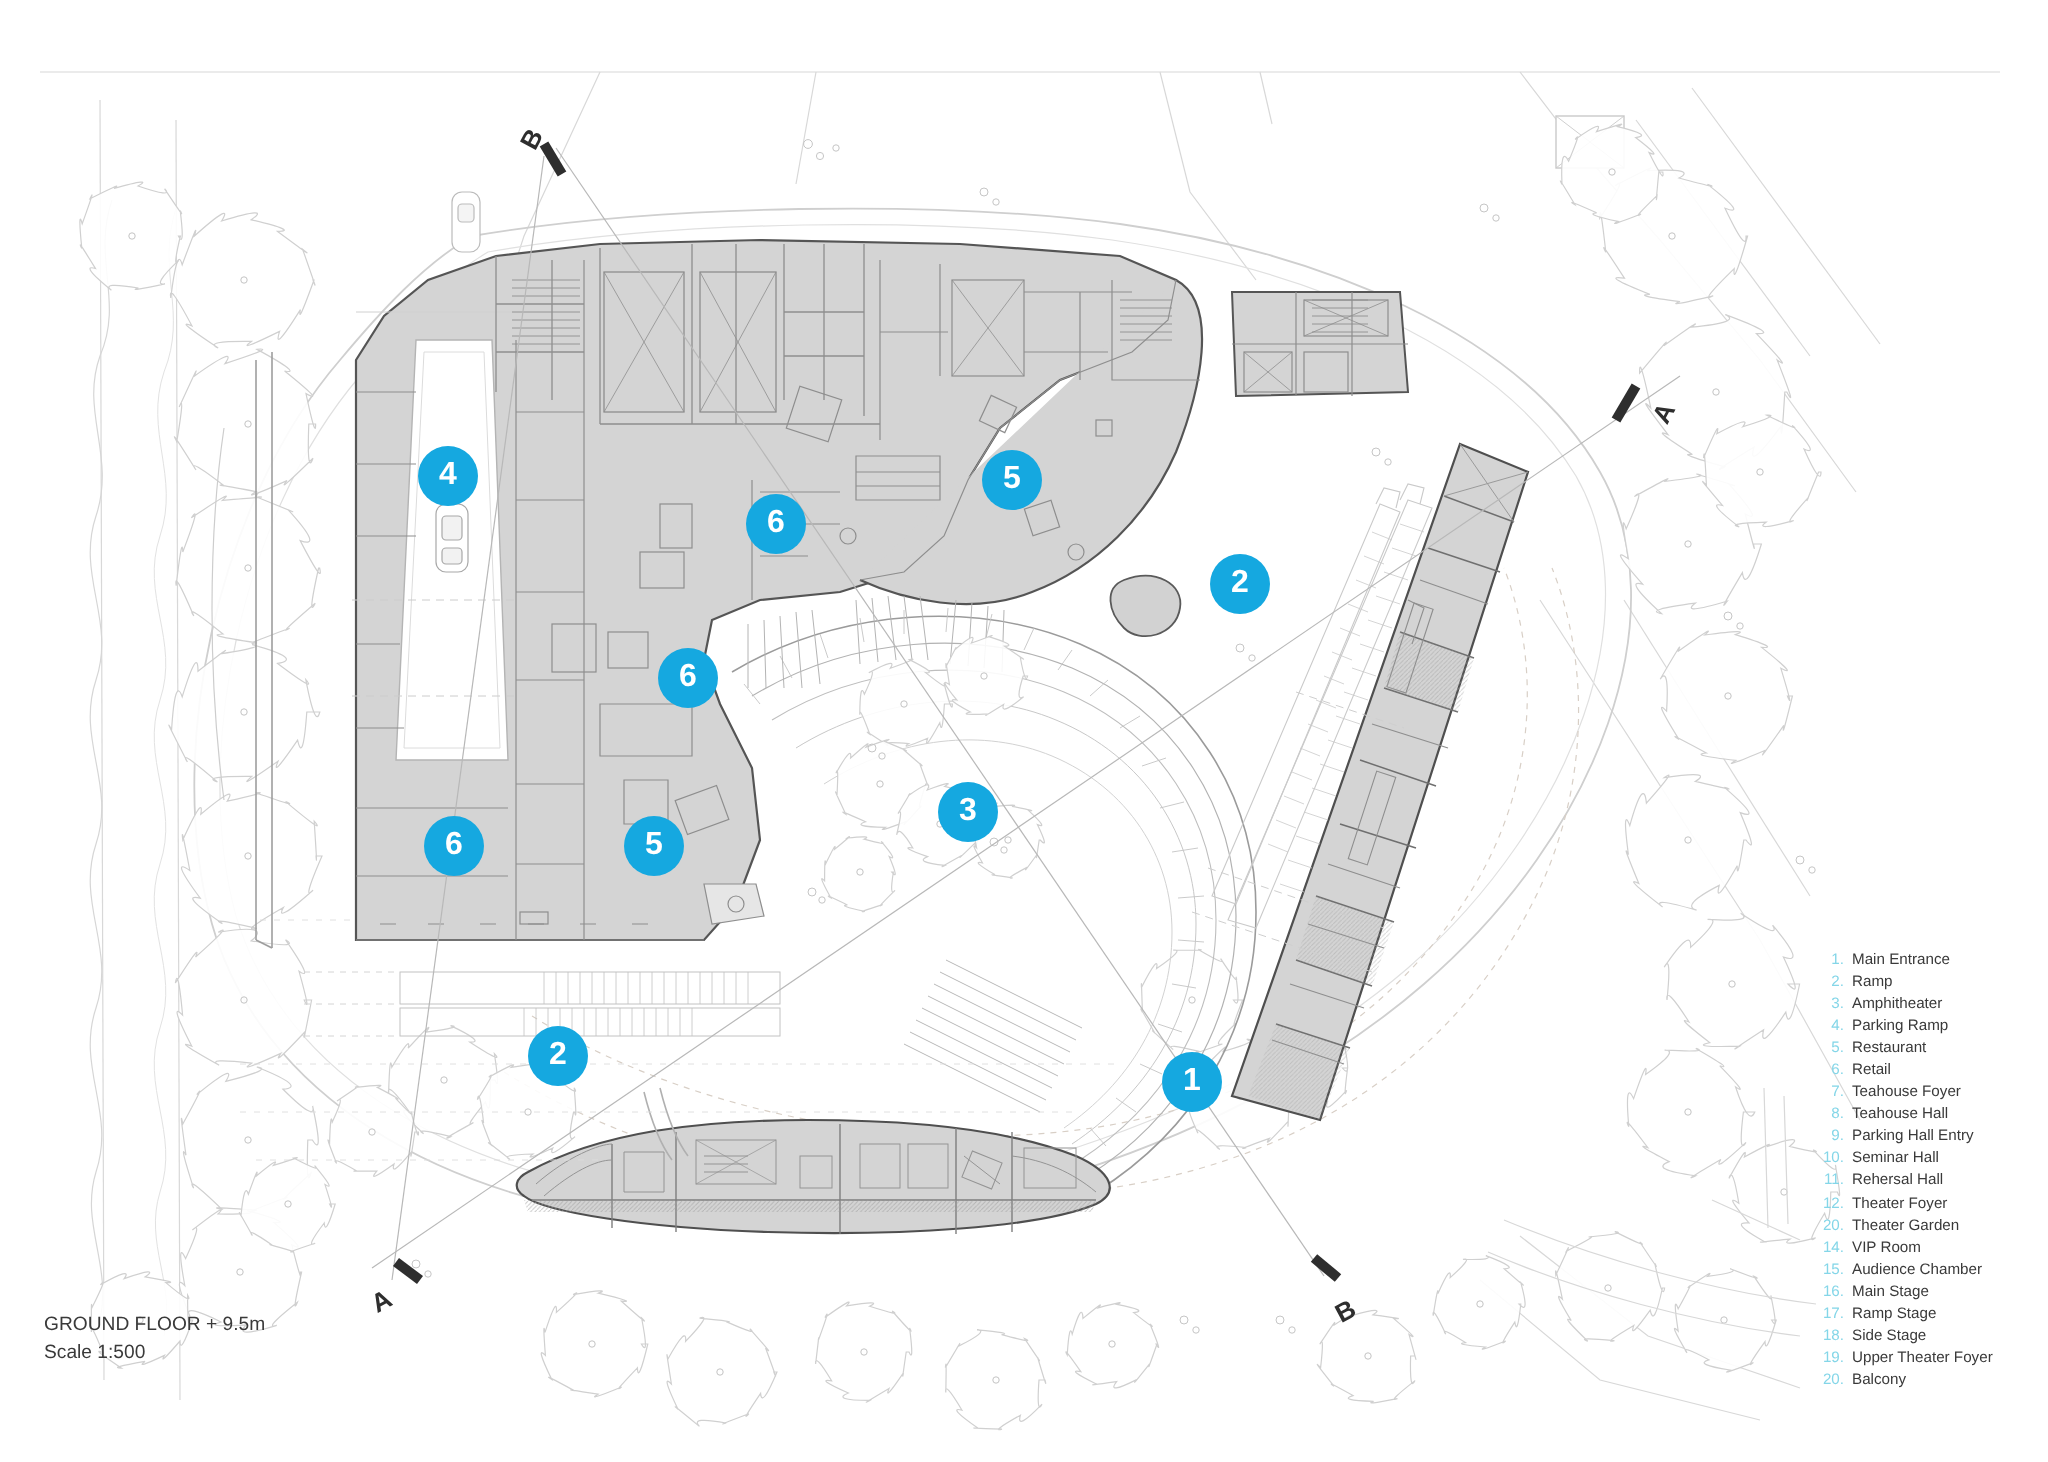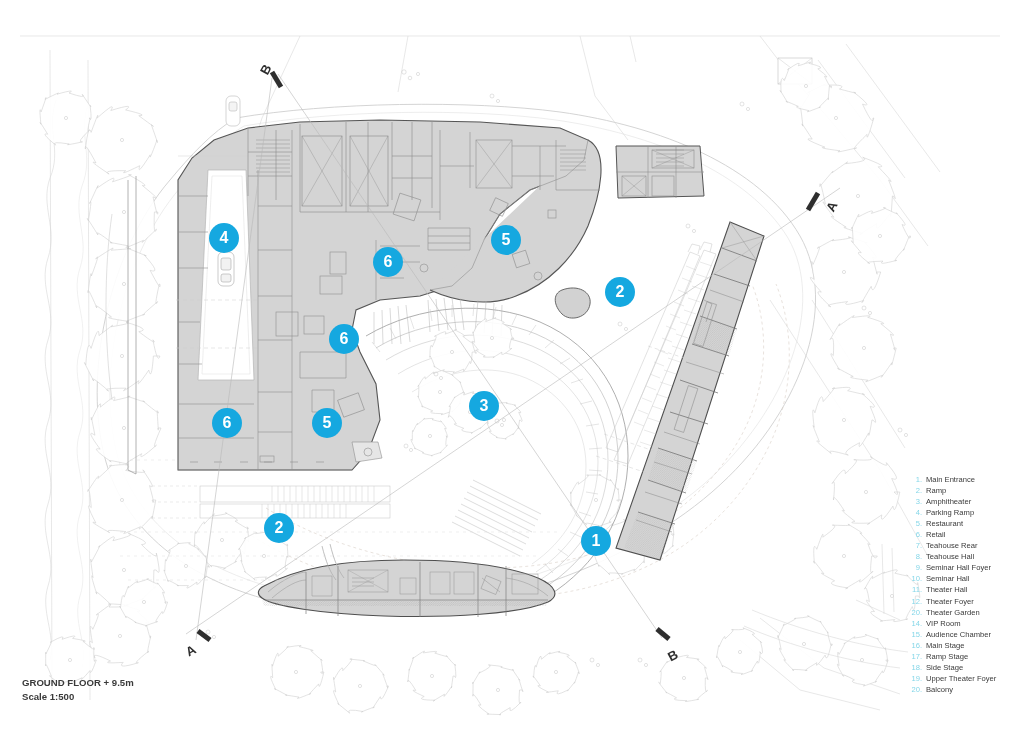--- a/index.html
+++ b/index.html
@@ -57,25 +57,24 @@
   }
   .legend-label {
     color: #3a3a3a;
     font-size: 7.6px;
   }
 
   
   #title-block {
     position: absolute;
     left: 22px;
-    top: 676px;
+    top: 656px;
     color: #3a3a3a;
     font-size: 9.6px;
     line-height: 14px;
-    font-weight: bold;
   }
   #title-block .tb-line { display: block; white-space: nowrap; }
 
   
   .keynote {
     position: absolute;
     width: 30px;
     height: 30px;
     margin-left: -15px;
     margin-top: -15px;
@@ -735,37 +734,37 @@
       <div class="legend-row">
         <span class="legend-num">5.</span>
         <span class="legend-label">Restaurant</span>
       </div>
       <div class="legend-row">
         <span class="legend-num">6.</span>
         <span class="legend-label">Retail</span>
       </div>
       <div class="legend-row">
         <span class="legend-num">7.</span>
-        <span class="legend-label">Teahouse Rear</span>
+        <span class="legend-label">Teahouse Foyer</span>
       </div>
       <div class="legend-row">
         <span class="legend-num">8.</span>
         <span class="legend-label">Teahouse Hall</span>
       </div>
       <div class="legend-row">
         <span class="legend-num">9.</span>
-        <span class="legend-label">Seminar Hall Foyer</span>
+        <span class="legend-label">Parking Hall Entry</span>
       </div>
       <div class="legend-row">
         <span class="legend-num">10.</span>
         <span class="legend-label">Seminar Hall</span>
       </div>
       <div class="legend-row">
         <span class="legend-num">11.</span>
-        <span class="legend-label">Theater Hall</span>
+        <span class="legend-label">Rehersal Hall</span>
       </div>
       <div class="legend-row">
         <span class="legend-num">12.</span>
         <span class="legend-label">Theater Foyer</span>
       </div>
       <div class="legend-row">
         <span class="legend-num">20.</span>
         <span class="legend-label">Theater Garden</span>
       </div>
       <div class="legend-row">

